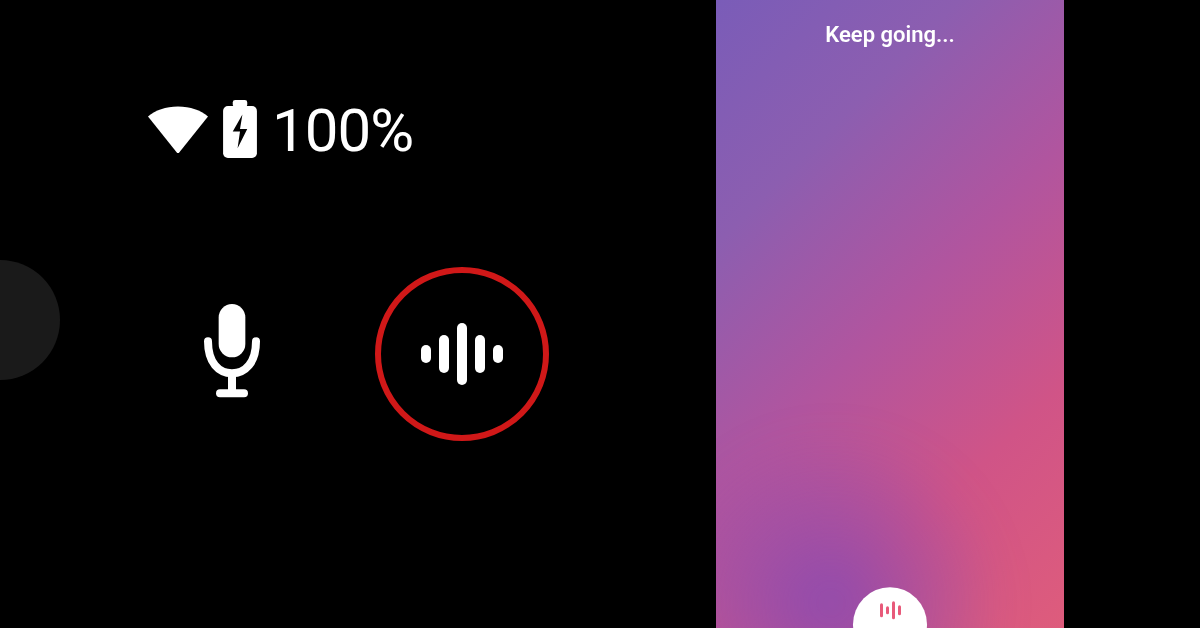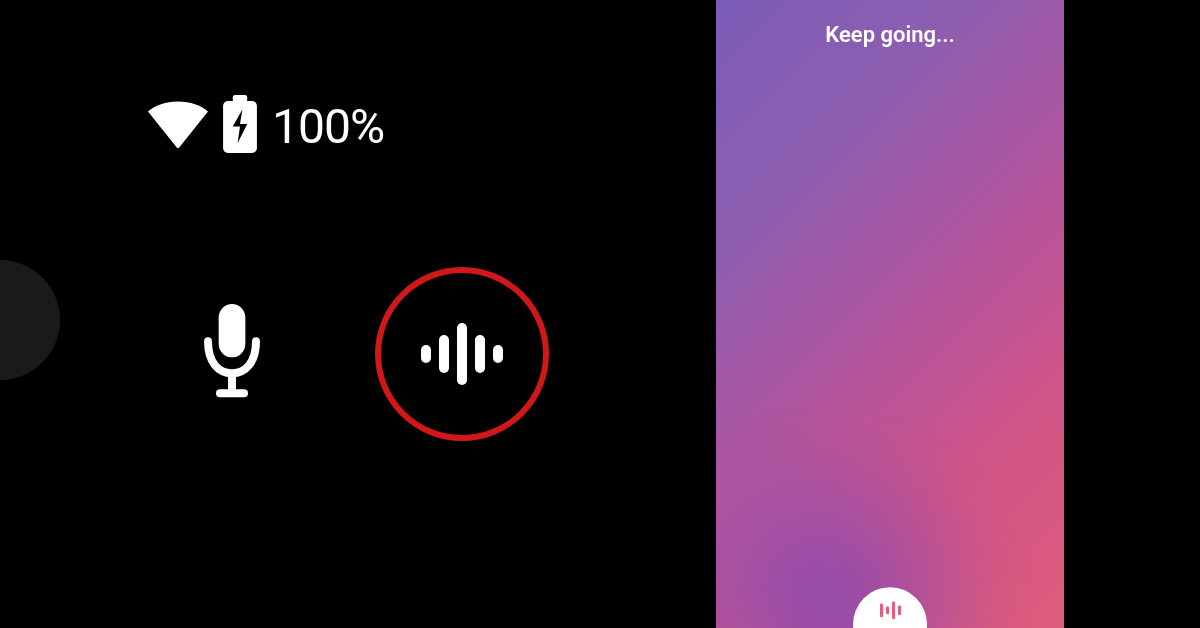--- a/index.html
+++ b/index.html
@@ -37,21 +37,21 @@
     .wifi-icon svg {
       width: 60px;
       height: 48px;
     }
     .battery-icon svg {
       width: 36px;
       height: 58px;
     }
     .battery-text {
       color: #fff;
-      font-size: 48px;
+      font-size: 60px;
       font-weight: 400;
       letter-spacing: -1px;
     }
     .semi-circle {
       position: absolute;
       left: -60px;
       top: 260px;
       width: 120px;
       height: 120px;
       border-radius: 50%;

